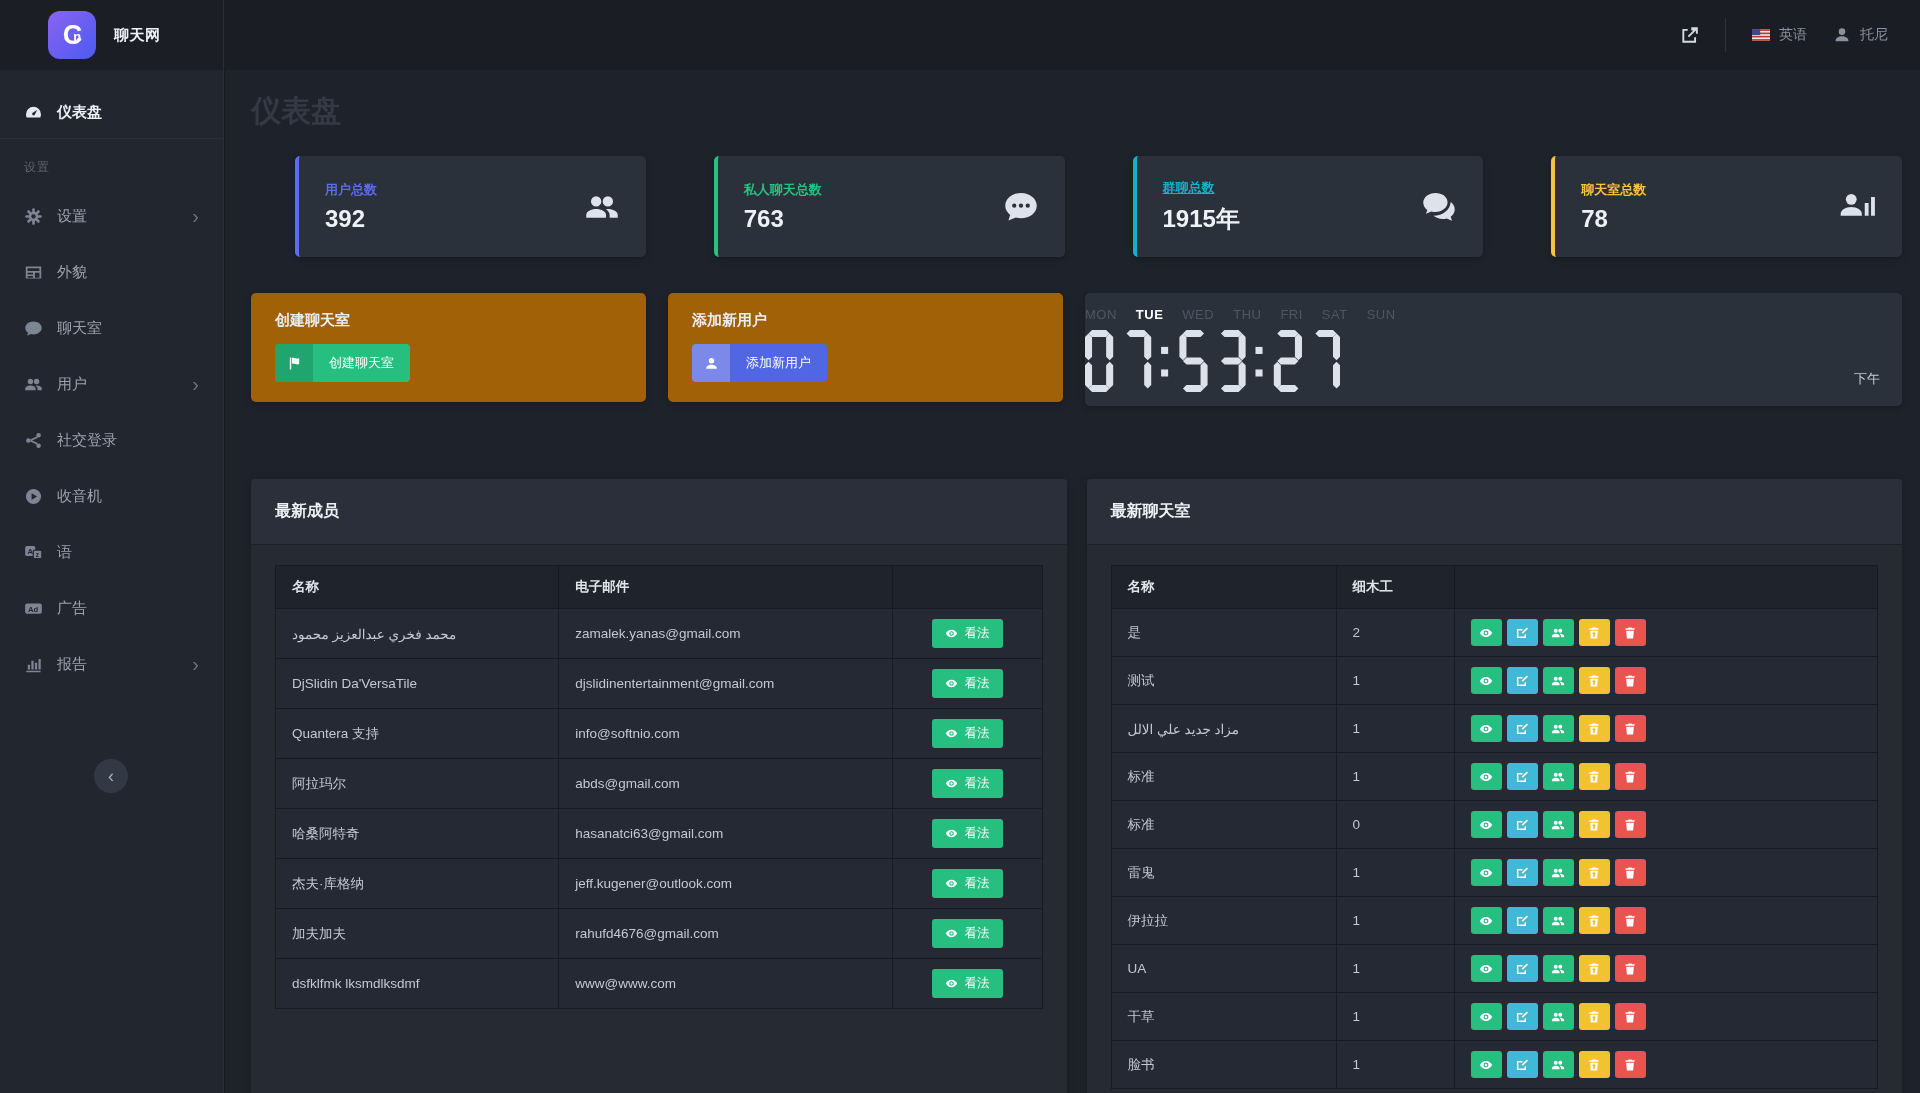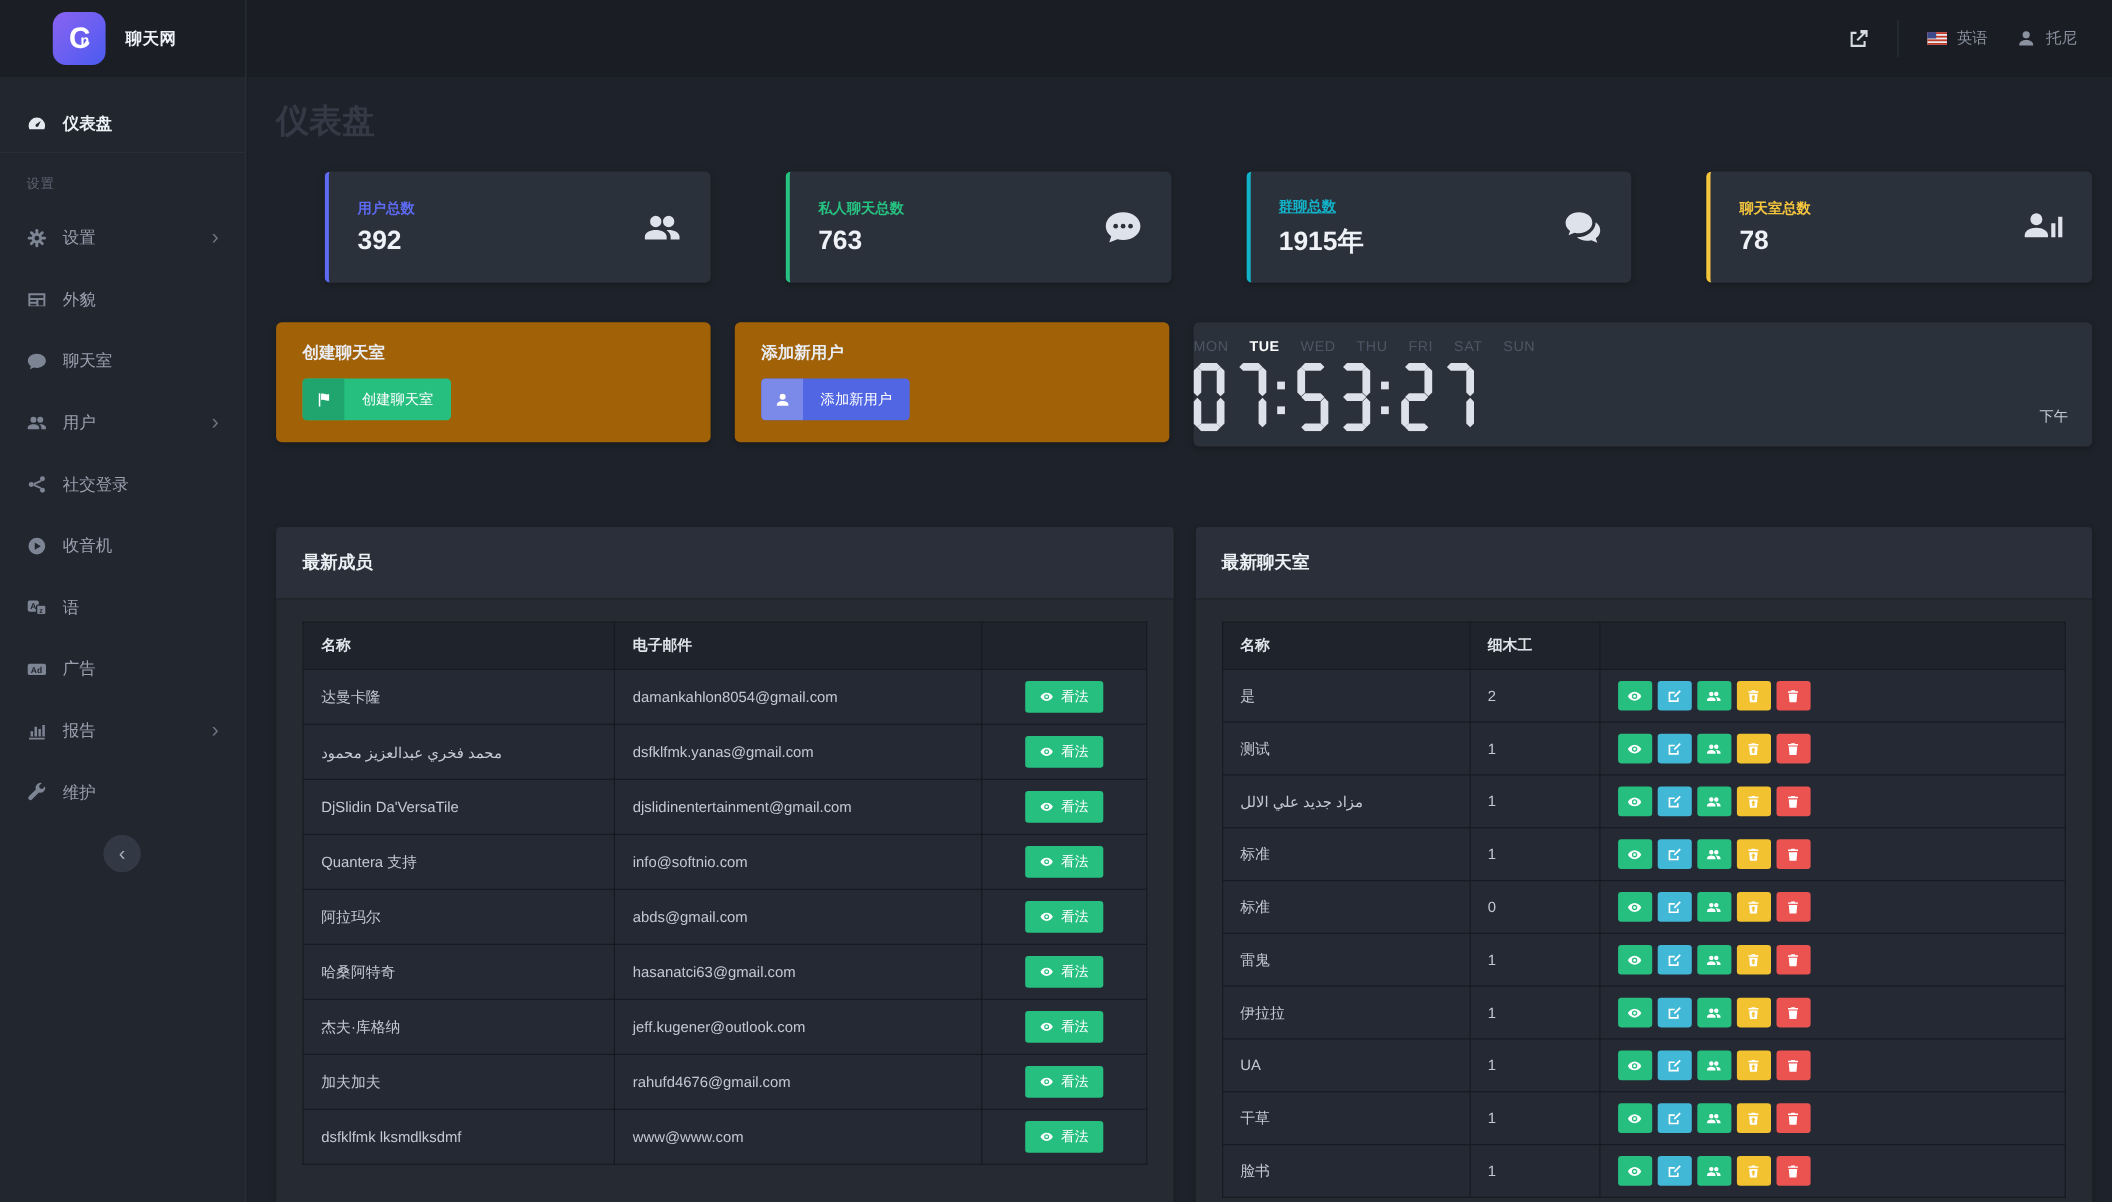--- a/index.html
+++ b/index.html
@@ -239,28 +239,20 @@
         <span class="s-label">广告</span>
       </a>
       <a class="side-item">
         <span class="s-icon">
           <svg viewBox="0 0 16 16" class="ic">
             <path d="M2 13.2h12v1.4H2zM3.2 8.2h1.9v4H3.2zm3-3.4h1.9v7.4H6.2zm3 1.8h1.9v5.6H9.2zm3-3.2h1.9v8.8h-1.9z"></path>
           </svg>
         </span>
         <span class="s-label">报告</span>
         <span class="s-chev">›</span>
-      </a>
-      <a class="side-item">
-        <span class="s-icon">
-          <svg viewBox="0 0 16 16" class="ic">
-            <path d="M14.3 3.2 12.2 5.3l-2-.5-.5-2 2.1-2.1a3.8 3.8 0 0 0-4.6 4.9L2 10.8a1.7 1.7 0 1 0 2.4 2.4l5.2-5.2a3.8 3.8 0 0 0 4.7-4.8z"></path>
-          </svg>
-        </span>
-        <span class="s-label">维护</span>
       </a>
     </nav>
   <button class="collapse-btn">‹</button>
 </aside>
 
 <main class="main">
   <h1 class="page-title">仪表盘</h1>
 
   <section class="stats-row">
     <div class="stat-card" style="border-left-color: rgb(93, 106, 242);">
@@ -398,35 +390,22 @@
         <table class="members-table">
           <thead>
             <tr>
               <th>名称</th>
               <th>电子邮件</th>
               <th class="c"></th>
             </tr>
           </thead>
           <tbody>
               <tr>
-                <td>达曼卡隆</td>
-                <td>damankahlon8054@gmail.com</td>
-                <td class="c"><button class="btn-view">
-                    <span>
-                      <svg viewBox="0 0 16 16" class="ic">
-                        <path fill-rule="evenodd" d="M8 3.4c3.3 0 6 2.3 6.9 4.6-.9 2.3-3.6 4.6-6.9 4.6S2 10.3 1.1 8C2 5.7 4.7 3.4 8 3.4zM8 5.2a2.8 2.8 0 1 0 0 5.6 2.8 2.8 0 0 0 0-5.6z"></path>
-                        <circle cx="8" cy="8" r="1.4"></circle>
-                      </svg>
-                    </span>
-                    <span>看法</span>
-                  </button></td>
-              </tr>
-              <tr>
                 <td>محمد فخري عبدالعزيز محمود</td>
-                <td>dsfklfmk.yanas@gmail.com</td>
+                <td>zamalek.yanas@gmail.com</td>
                 <td class="c"><button class="btn-view">
                     <span>
                       <svg viewBox="0 0 16 16" class="ic">
                         <path fill-rule="evenodd" d="M8 3.4c3.3 0 6 2.3 6.9 4.6-.9 2.3-3.6 4.6-6.9 4.6S2 10.3 1.1 8C2 5.7 4.7 3.4 8 3.4zM8 5.2a2.8 2.8 0 1 0 0 5.6 2.8 2.8 0 0 0 0-5.6z"></path>
                         <circle cx="8" cy="8" r="1.4"></circle>
                       </svg>
                     </span>
                     <span>看法</span>
                   </button></td>
               </tr>

